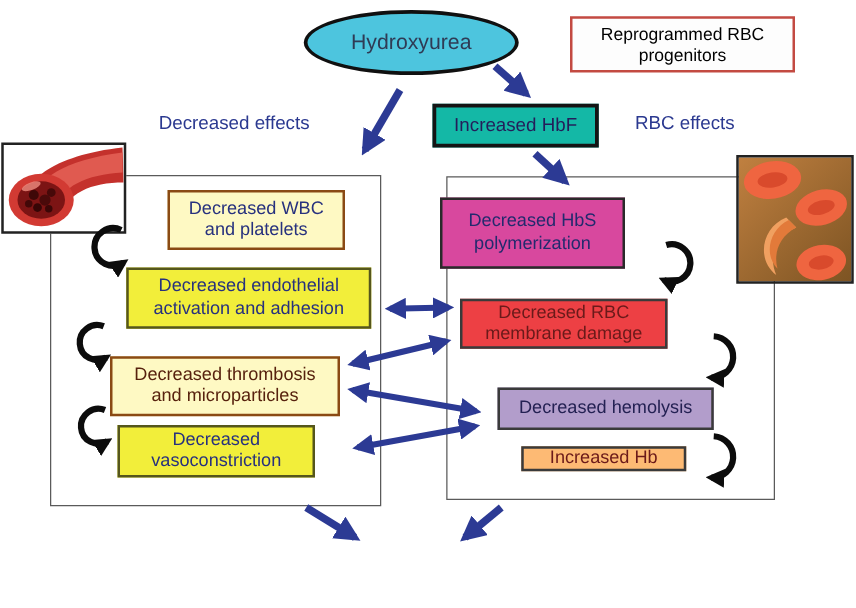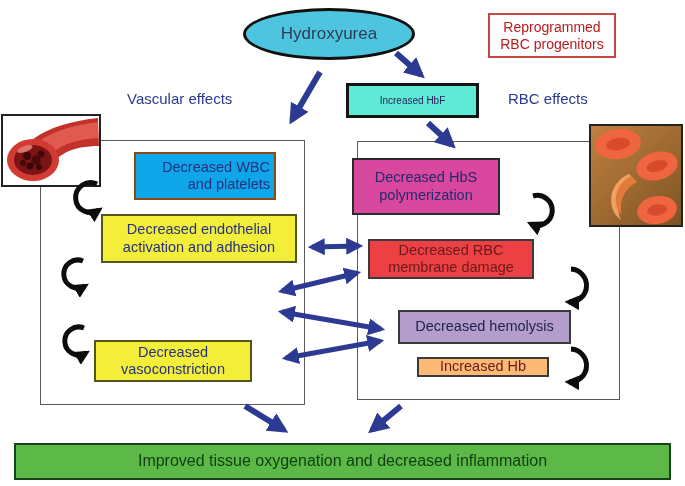--- a/index.html
+++ b/index.html
@@ -10,35 +10,35 @@
   .abs{position:absolute;}
   .node{
     display:flex;align-items:center;justify-content:center;text-align:center;
     line-height:1.18;box-sizing:border-box;
   }
   #hydroxyurea{
     left:243px;top:8px;width:172px;height:52px;border-radius:50%;
     background:#4dc5de;border:3px solid #101010;color:#2f3b55;font-size:17px;
   }
   #reprogrammed{
-    left:456px;top:13px;width:128px;height:45px;background:#fdfdfd;
-    border:2px solid #c34a42;color:#b91c1c;font-size:14px;padding:2px 8px;margin-left:32px;
+    left:456px;top:13px;width:180px;height:45px;background:#fdfdfd;
+    border:2px solid #c34a42;color:#000000;font-size:14px;padding:2px 8px;
   }
   .section-label{color:#2b3990;font-size:15px;white-space:nowrap;}
   #vascular-label{left:127px;top:90px;}
   #rbc-label{left:508px;top:90px;text-align:right;}
   #hbf{
-    left:346px;top:83px;width:133px;height:35px;background:#5eead4;
-    border:3px solid #141414;color:#241d5a;font-size:10px;
+    left:346px;top:83px;width:133px;height:35px;background:#14b8a6;
+    border:3px solid #141414;color:#241d5a;font-size:15px;
   }
   .panel{border:1.5px solid #5a5a5a;background:#ffffff;box-sizing:border-box;}
   #panel-left{left:40px;top:140px;width:265px;height:265px;}
   #panel-right{left:357px;top:141px;width:263px;height:259px;}
   .bx{border:2px solid #3a3a3a;font-size:14.5px;padding:2px 4px;}
-  .bx-orange{background:#0ea5e9;border-color:#8a4a14;color:#27317e;text-align:right;}
+  .bx-orange{background:#fef9c3;border-color:#8a4a14;color:#27317e;}
   .bx-yellow{background:#f2ee3a;border-color:#55561c;color:#27317e;}
   .bx-maroon-text{color:#57220e;}
   #box-wbc{left:134px;top:152px;width:142px;height:48px;}
   #box-endo{left:101px;top:214px;width:196px;height:49px;}
   #box-thromb{left:88px;top:285px;width:184px;height:48px;}
   #box-vaso{left:94px;top:340px;width:158px;height:42px;}
   #box-hbs{left:352px;top:158px;width:148px;height:57px;background:#d8489e;border-color:#2a2a2a;color:#232a6e;}
   #box-memb{left:368px;top:239px;width:166px;height:40px;background:#ed4044;border-color:#3a3a3a;color:#6b1a1a;}
   #box-hemo{left:398px;top:310px;width:173px;height:34px;background:#b29dcb;border-color:#3a3a3a;color:#242153;}
   #box-hb{left:417px;top:357px;width:132px;height:20px;background:#fdba74;border-color:#3a3a3a;color:#6b1a1a;}
@@ -82,34 +82,34 @@
       <ellipse cx="66" cy="40" rx="11" ry="5.5" fill="#d94a2c" transform="rotate(-15 66 40)"></ellipse>
       <ellipse cx="66" cy="84" rx="20" ry="14" fill="#ef6540" transform="rotate(-10 66 84)"></ellipse>
       <ellipse cx="66" cy="84" rx="10" ry="5.5" fill="#d94a2c" transform="rotate(-10 66 84)"></ellipse>
       <path d="M38 48 C 18 56, 14 82, 30 94 C 24 80, 28 64, 46 56 Z" fill="#f0a060"></path>
       <path d="M40 50 C 24 58, 20 78, 31 89 C 28 78, 31 64, 46 56 Z" fill="#e27a3a"></path>
     </svg>
   </div>
 
   <div class="abs node" id="hydroxyurea">Hydroxyurea</div>
   <div class="abs node" id="reprogrammed">Reprogrammed RBC progenitors</div>
-  <div class="abs section-label" id="vascular-label">Vascular effects</div>
+  <div class="abs section-label" id="vascular-label">Decreased effects</div>
   <div class="abs section-label" id="rbc-label">RBC effects</div>
   <div class="abs node" id="hbf">Increased HbF</div>
 
   <div class="abs node bx bx-orange" id="box-wbc">Decreased WBC and platelets</div>
   <div class="abs node bx bx-yellow" id="box-endo">Decreased endothelial activation and adhesion</div>
+  <div class="abs node bx bx-orange bx-maroon-text" id="box-thromb">Decreased thrombosis and microparticles</div>
   <div class="abs node bx bx-yellow" id="box-vaso">Decreased vasoconstriction</div>
 
   <div class="abs node bx" id="box-hbs">Decreased HbS polymerization</div>
   <div class="abs node bx" id="box-memb">Decreased RBC membrane damage</div>
   <div class="abs node bx" id="box-hemo">Decreased hemolysis</div>
   <div class="abs node bx" id="box-hb">Increased Hb</div>
 
-  <div class="abs node" id="outcome">Improved tissue oxygenation and decreased inflammation</div>
 
   <svg class="abs" id="arrow-layer" viewBox="0 0 685 486">
     <defs>
       <marker id="ah-blue" viewBox="0 0 10 10" refX="7.5" refY="5" markerWidth="3.4" markerHeight="3.4" orient="auto-start-reverse">
         <path d="M0,0 L10,5 L0,10 z" fill="#2c3a94"></path>
       </marker>
       <marker id="ah-black" viewBox="0 0 10 10" refX="7" refY="5" markerWidth="3" markerHeight="3" orient="auto-start-reverse">
         <path d="M0,0 L10,5 L0,10 z" fill="#0c0c0c"></path>
       </marker>
     </defs>

